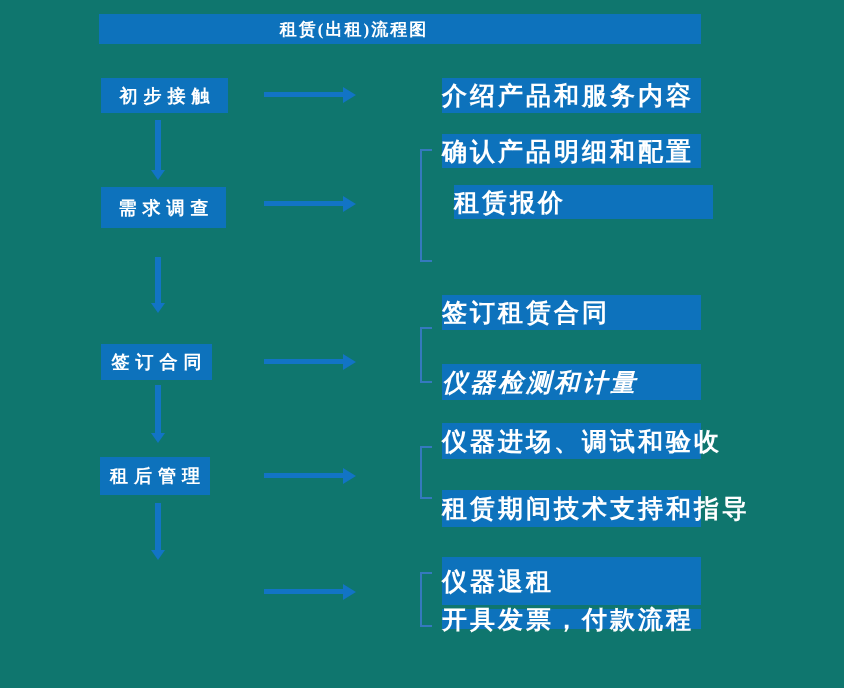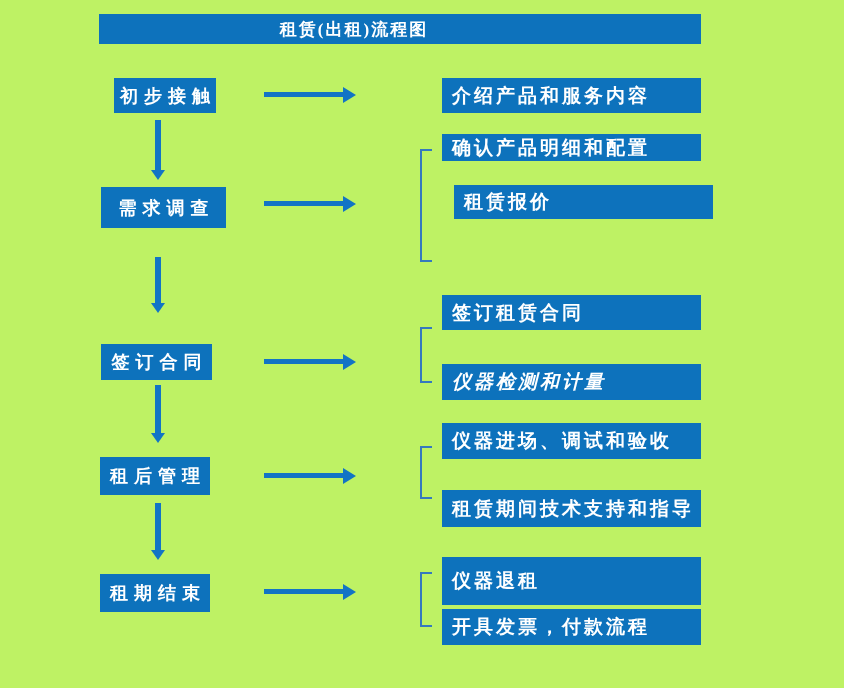--- a/index.html
+++ b/index.html
@@ -5,21 +5,21 @@
   * { box-sizing: border-box; }
   html, body { margin: 0; padding: 0; }
   body {
     width: 844px; height: 688px;
     background: #ffffff;
     font-family: "Liberation Serif", "DejaVu Serif", serif;
   }
   .canvas {
     position: relative;
     width: 844px; height: 688px;
-    background: #bef264;
+    background: #0f766e;
     overflow: hidden;
   }
   .title-bar {
     position: absolute;
     left: 99px; top: 14px; width: 602px; height: 30px;
     background: #0d72bc;
     color: #ffffff;
     font-weight: bold;
     font-size: 17px;
     letter-spacing: 2px;
@@ -34,22 +34,22 @@
     display: flex; align-items: center;
   }
   .stage {
     justify-content: center;
     font-size: 18px;
     letter-spacing: 6px;
     padding-left: 6px; 
   }
   .detail {
     left: 442px; width: 259px;
-    padding-left: 10px;
-    font-size: 19px;
+    padding-left: 0;
+    font-size: 25px;
     letter-spacing: 3px;
     justify-content: flex-start;
     white-space: nowrap;
   }
   
   .harrow { position: absolute; left: 264px; width: 92px; height: 16px; }
   .harrow .shaft {
     position: absolute; left: 0; right: 11px; top: 5px; height: 5px;
     background: #1274c5;
   }
@@ -79,25 +79,24 @@
     background: transparent;
   }
 </style>
 </head>
 <body>
 
 <div class="canvas">
 
   <div class="title-bar">租赁(出租)流程图</div>
 
-  <div class="box stage" style="left:101px;top:78px;width:102px;height:35px;margin-left:13px;">初步接触</div>
+  <div class="box stage" style="left:101px;top:78px;width:127px;height:35px;">初步接触</div>
   <div class="box stage" style="left:101px;top:187px;width:125px;height:41px;">需求调查</div>
   <div class="box stage" style="left:101px;top:344px;width:111px;height:36px;">签订合同</div>
   <div class="box stage" style="left:100px;top:457px;width:110px;height:38px;">租后管理</div>
-  <div class="box stage" style="left:100px;top:574px;width:110px;height:38px;">租期结束</div>
 
   <div class="varrow" style="top:120px;height:60px;">
     <div class="shaft"></div>
     <div class="head"></div>
   </div>
   <div class="varrow" style="top:257px;height:56px;">
     <div class="shaft"></div>
     <div class="head"></div>
   </div>
   <div class="varrow" style="top:385px;height:58px;">
@@ -130,25 +129,25 @@
     <div class="head"></div>
   </div>
 
   <div class="bracket" style="top:149px;height:113px;"></div>
   <div class="bracket" style="top:327px;height:56px;"></div>
   <div class="bracket" style="top:446px;height:53px;"></div>
   <div class="bracket" style="top:572px;height:55px;"></div>
 
   <div class="box detail" style="top:78px;height:35px;">介绍产品和服务内容</div>
 
-  <div class="box detail" style="top:134px;height:27px;">确认产品明细和配置</div>
+  <div class="box detail" style="top:134px;height:34px;">确认产品明细和配置</div>
   <div class="box detail" style="top:185px;height:34px;margin-left:12px;">租赁报价</div>
 
   <div class="box detail" style="top:295px;height:35px;">签订租赁合同</div>
   <div class="box detail" style="top:364px;height:36px;font-style:italic;">仪器检测和计量</div>
 
   <div class="box detail" style="top:423px;height:36px;">仪器进场、调试和验收</div>
   <div class="box detail" style="top:490px;height:37px;">租赁期间技术支持和指导</div>
 
   <div class="box detail" style="top:557px;height:48px;">仪器退租</div>
-  <div class="box detail" style="top:609px;height:36px;">开具发票，付款流程</div>
+  <div class="box detail" style="top:609px;height:20px;">开具发票，付款流程</div>
 
 </div>
 
 </body></html>

